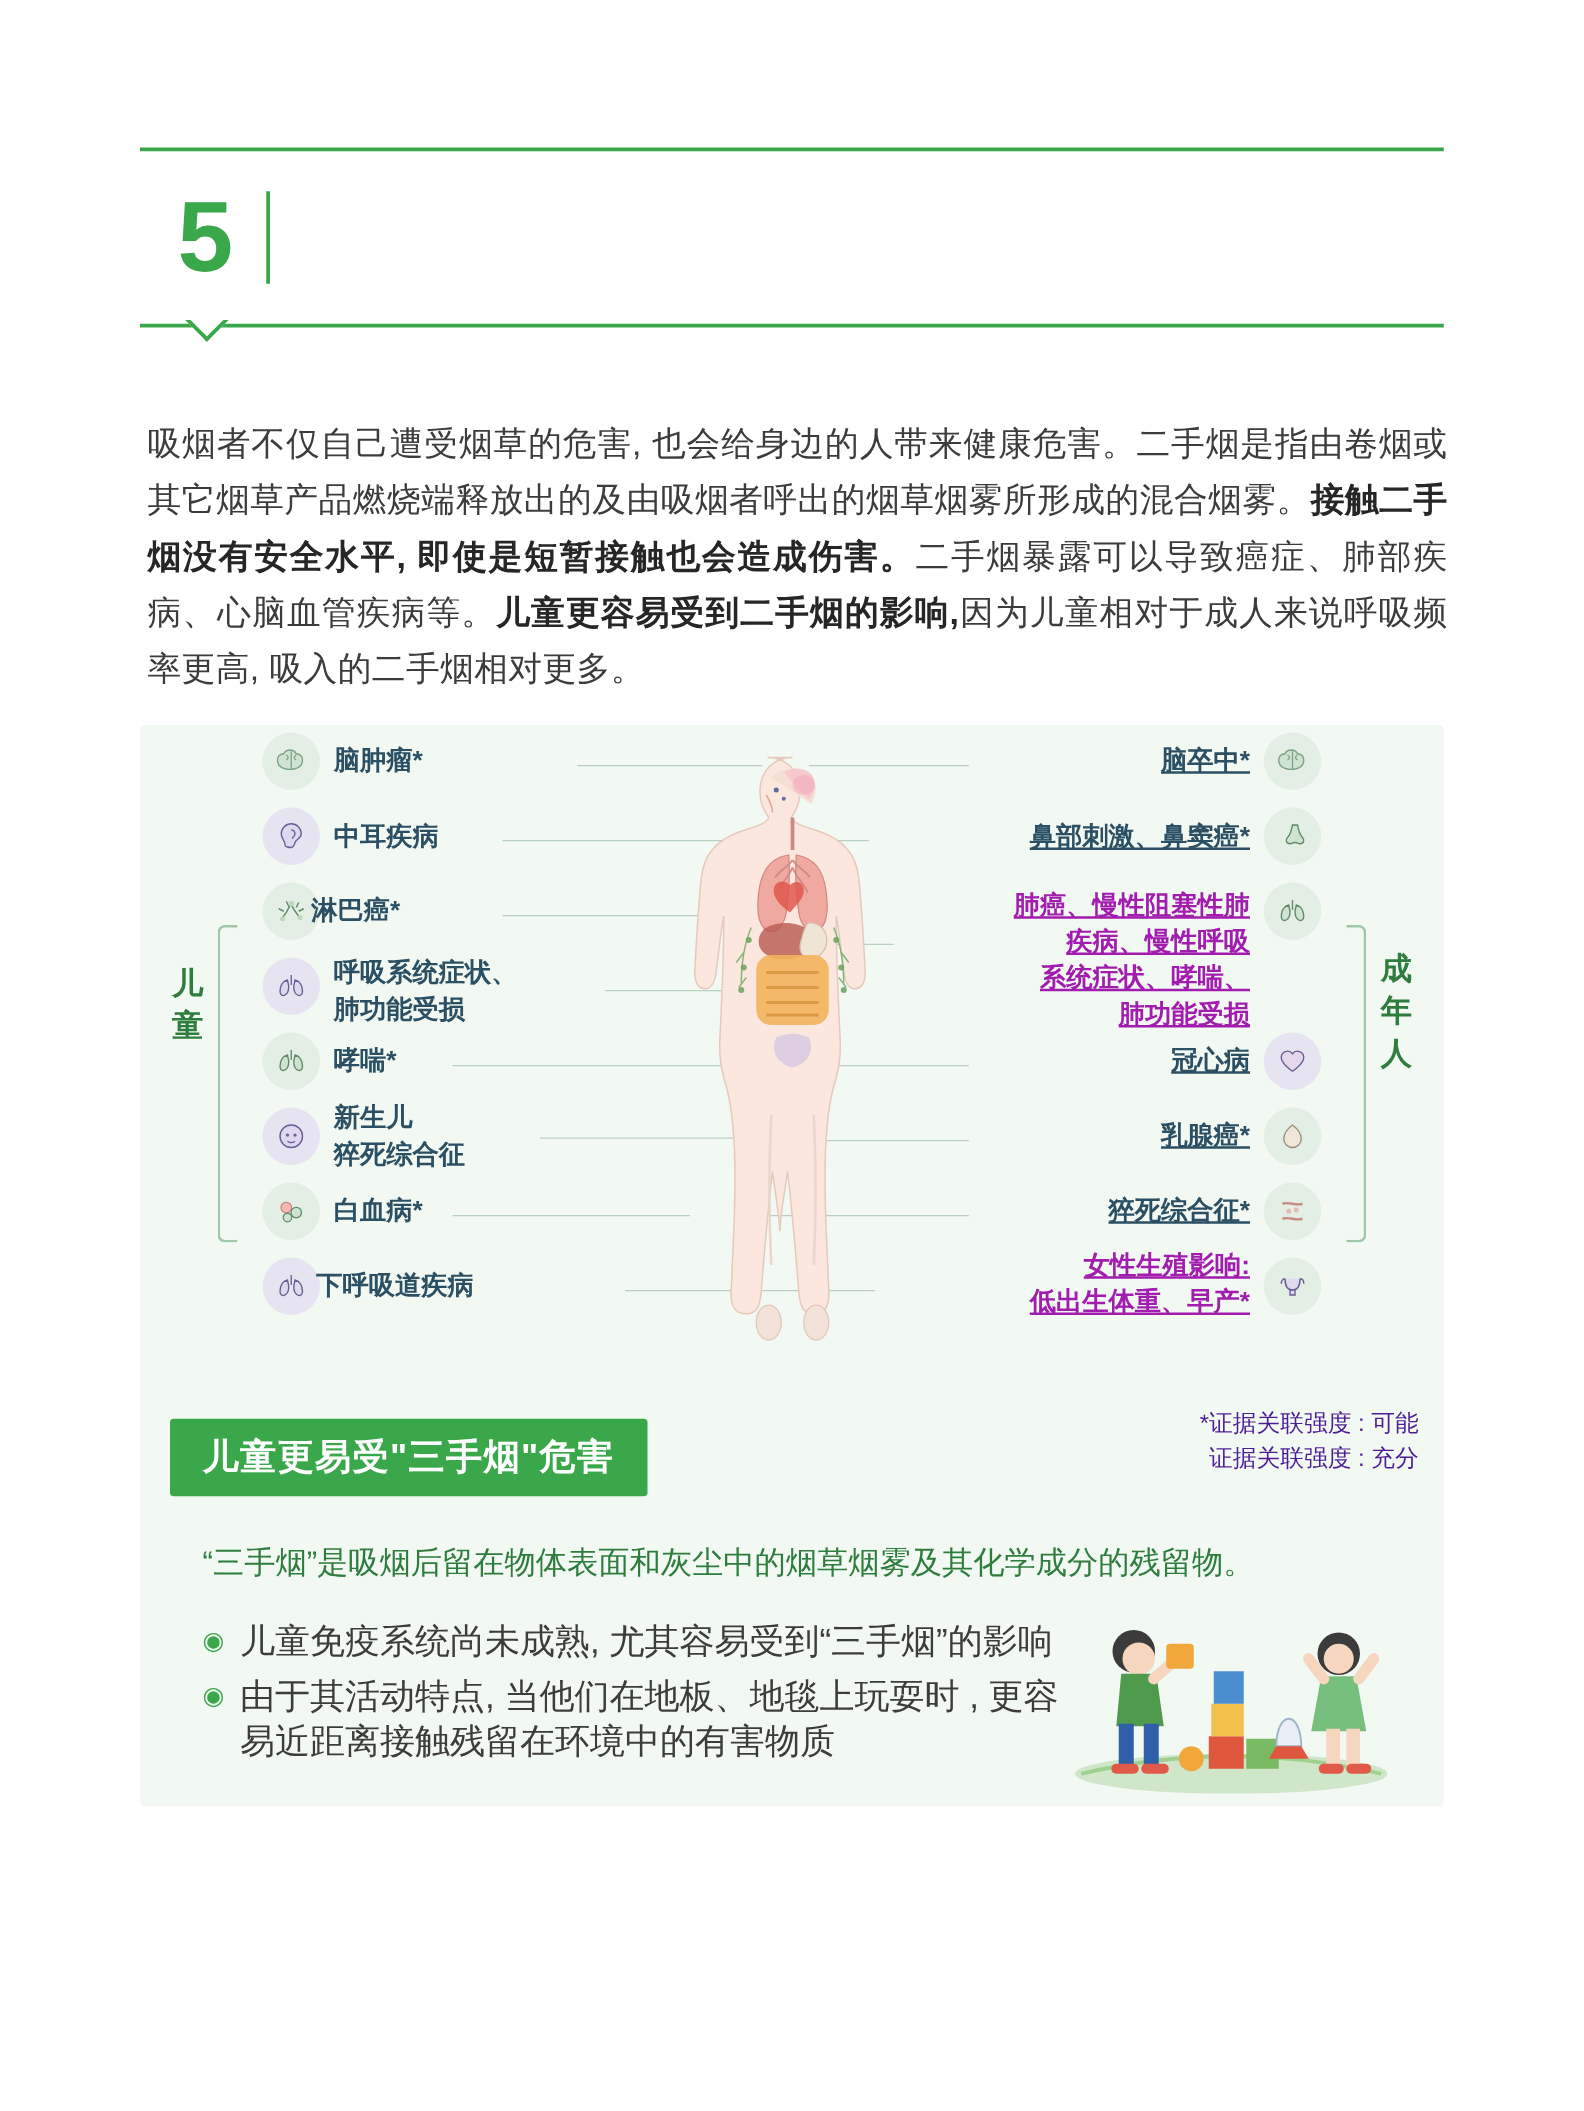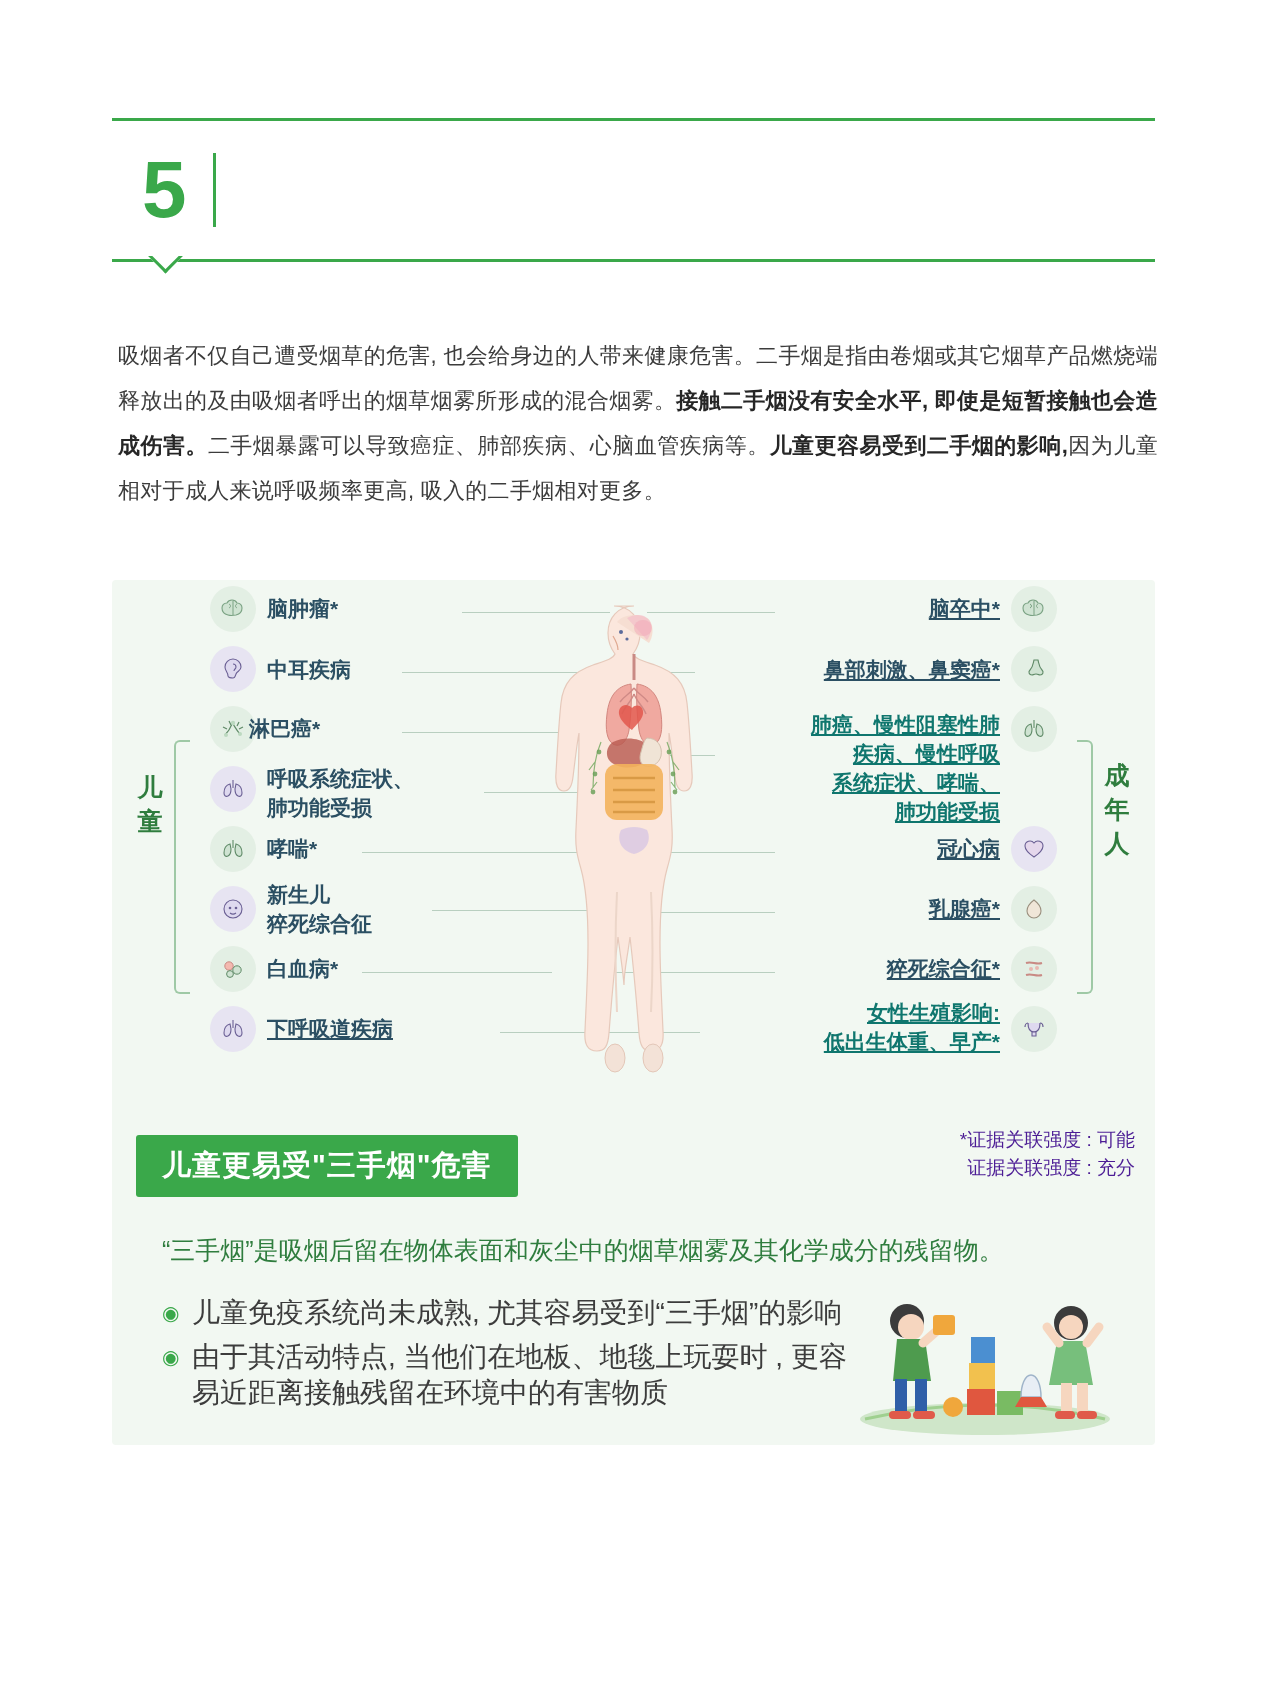--- a/index.html
+++ b/index.html
@@ -81,21 +81,21 @@
     transform: rotate(45deg);
     background: #fff;
   }
 
   
   .intro {
     position: absolute;
     left: 118px;
     top: 333px;
     width: 1040px;
-    font-size: 22px;
+    font-size: 27px;
     line-height: 45px;
     color: #3c3c3c;
     letter-spacing: 0.3px;
     text-align: justify;
   }
   .intro b { font-weight: bold; color: #262626; }
 
   
   .diagram {
     position: absolute;
@@ -144,21 +144,21 @@
 
   .lbl {
     position: absolute;
     font-size: 21px;
     line-height: 29px;
     color: #2b4f63;
     font-weight: bold;
   }
   .lbl.left { text-align: left; }
   .lbl.right { text-align: right; text-decoration: underline; }
-  .lbl.green { color: #0f766e; }
+  .lbl.green { color: #a21caf; }
 
   .leader {
     position: absolute;
     border-bottom: 1px solid #b9cfc0;
     height: 0;
   }
 
   
   .body-fig {
     position: absolute;
@@ -336,21 +336,21 @@
         </svg>
     </div>
     <div class="lbl left" style="left:155px; top:374px; width:190px;">白血病*</div>
     <div class="leader" style="left:250px; top:392px; width:190px;"></div>
 
     <div class="ico lav" style="left:98px; top:426px;">
       <svg width="28" height="28" viewBox="0 0 28 28">
           <path d="M14 5v8M11 9c-4 1-6 5-6 9 0 3 2 4 4 3 2-1 3-4 3-7zM17 9c4 1 6 5 6 9 0 3-2 4-4 3-2-1-3-4-3-7z" fill="#ded9ef" stroke="#6a5f94" stroke-width="1.1"></path>
         </svg>
     </div>
-    <div class="lbl left" style="left:155px; top:434px; width:220px;text-decoration:underline;">下呼吸道疾病</div>
+    <div class="lbl left" style="left:141px; top:434px; width:220px;">下呼吸道疾病</div>
     <div class="leader" style="left:388px; top:452px; width:110px;"></div>
 
     <div class="ico" style="right:98px; top:6px;">
       <svg width="28" height="28" viewBox="0 0 28 28">
           <path d="M8 8c-3 0-5 2-5 5s2 6 6 7c2 .6 5 .6 8 0 4-1 6-4 6-7s-2-5-5-5c-1-2-3-3-5-3s-4 1-5 3z" fill="#cfe3d2" stroke="#7aa283" stroke-width="1.1"></path>
           <path d="M14 6v14M10 9c2 1 2 3 0 4M18 9c-2 1-2 3 0 4" stroke="#7aa283" stroke-width="1" fill="none"></path>
         </svg>
     </div>
     <div class="lbl right" style="right:155px; top:14px; width:220px;">脑卒中*</div>
     <div class="leader" style="right:380px; top:32px; width:128px;"></div>

